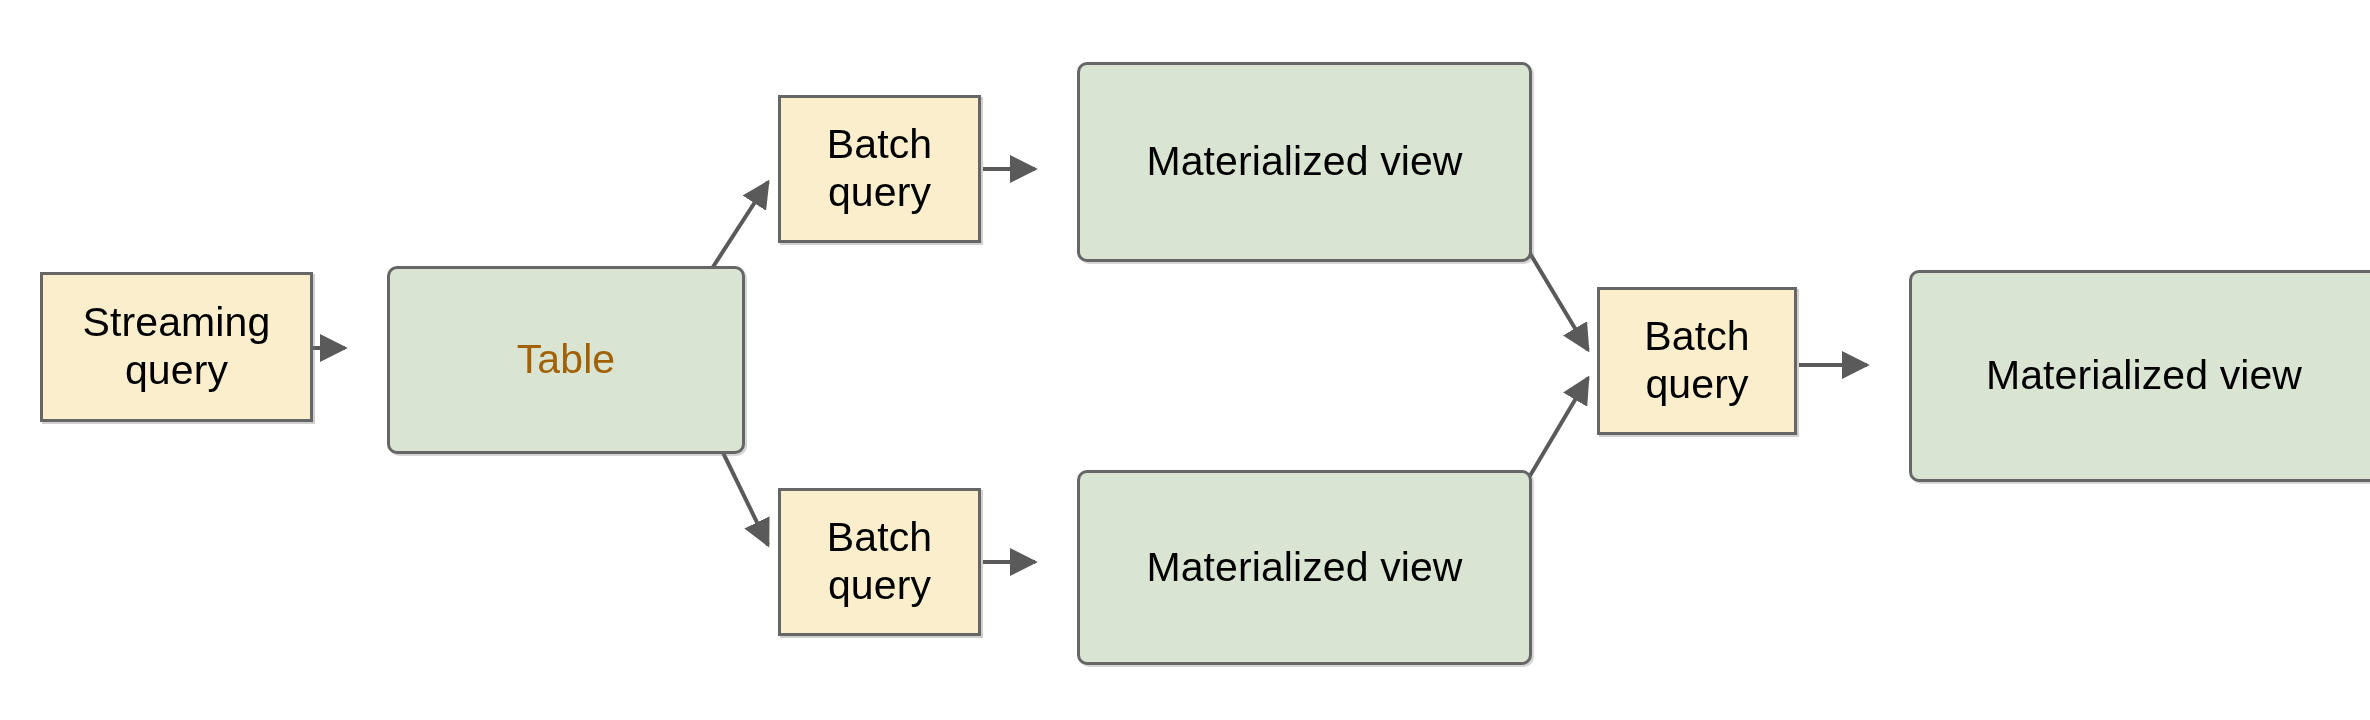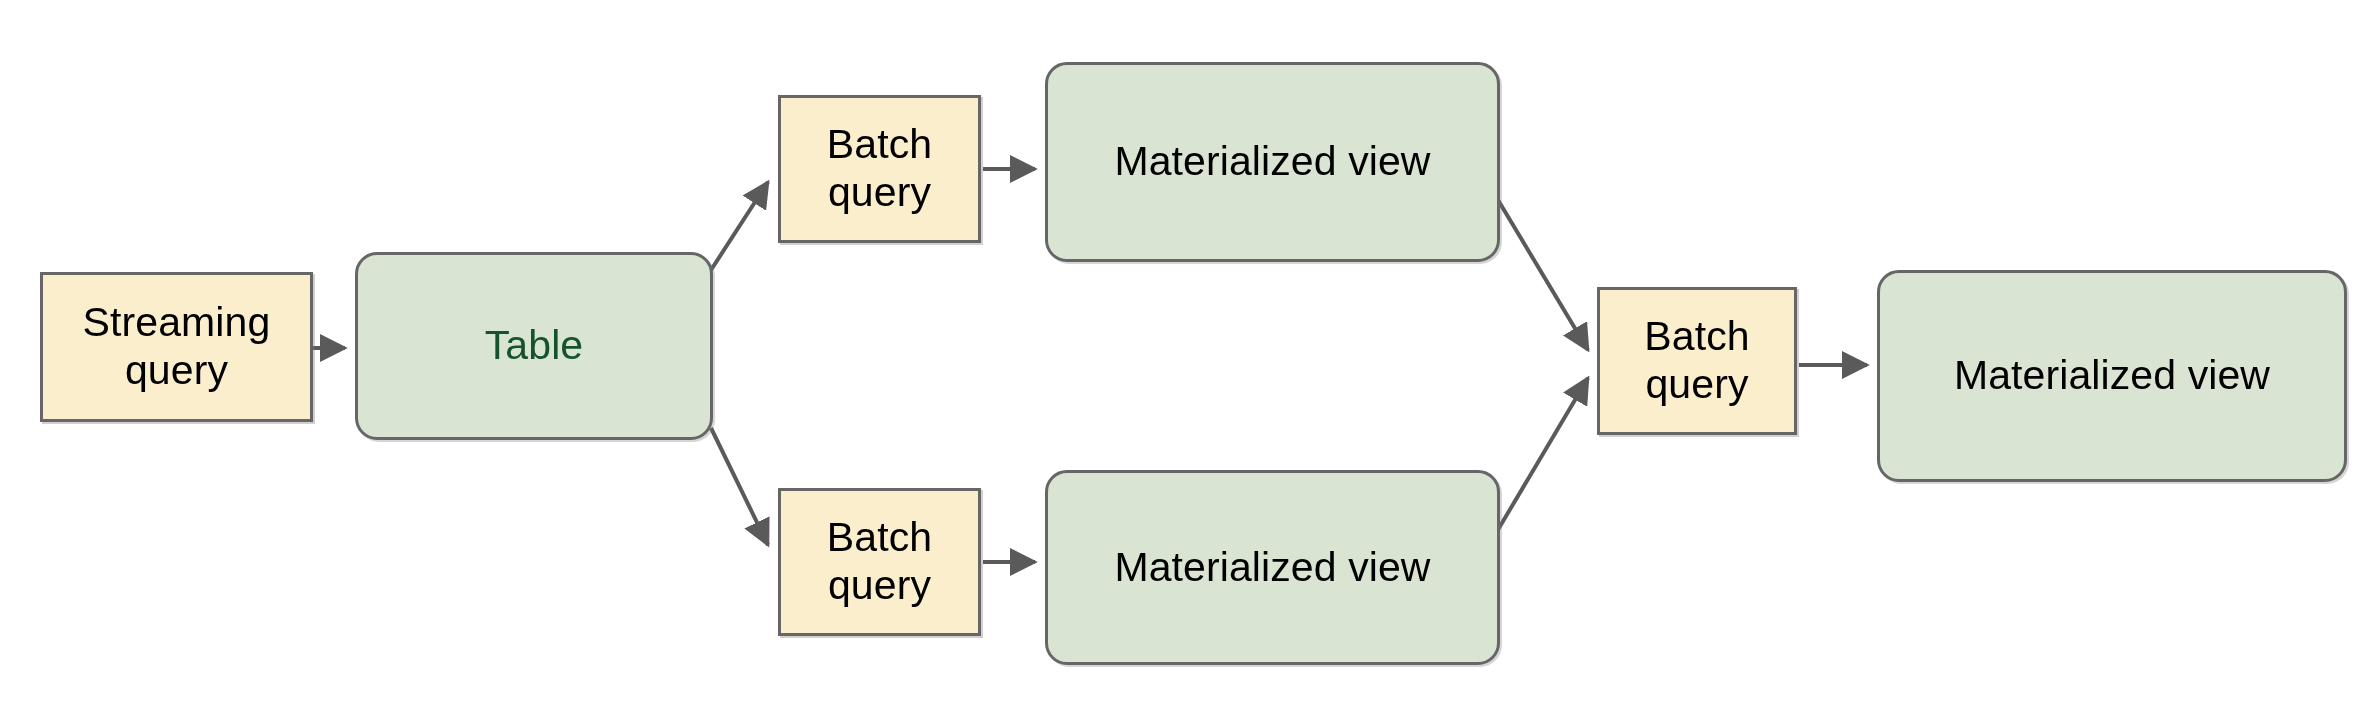--- a/index.html
+++ b/index.html
@@ -41,22 +41,23 @@
     white-space: pre-line;
     z-index: 2;
   }
   .node.process {
     background: #faeecd;
     border-radius: 0;
     box-shadow: 2px 2px 0 0 rgba(120,120,120,0.35);
   }
   .node.store {
     background: #d9e5d2;
-    border-radius: 22px;
+    border-radius: 10px;
     box-shadow: 2px 2px 0 0 rgba(120,120,120,0.30);
+    margin-left: 32px;
   }
   .node-label {
     display: block;
     pointer-events: none;
   }
 </style>
 </head>
 <body>
 
 <div id="canvas" style="background: rgb(255, 255, 255);">
@@ -99,21 +100,21 @@
     <g>
       <line x1="1799" y1="365" x2="1867" y2="365" stroke="#5a5a5a" stroke-width="4" marker-end="url(#arrowhead)"></line>
     </g>
   </svg>
 
   <div class="node process" style="left: 40px; top: 272px; width: 273px; height: 150px; background: rgb(250, 238, 205); border-radius: 0px; border-color: rgb(102, 102, 102); color: rgb(0, 0, 0);">
     <span class="node-label">Streaming
 query</span>
   </div>
 
-  <div class="node store" style="left: 355px; top: 252px; width: 358px; height: 188px; background: rgb(217, 229, 210); border-color: rgb(102, 102, 102); color: #14532d;">
+  <div class="node store" style="left: 355px; top: 266px; width: 358px; height: 188px; background: rgb(217, 229, 210); border-color: rgb(102, 102, 102); color: #a16207;">
     <span class="node-label">Table</span>
   </div>
 
   <div class="node process" style="left: 778px; top: 95px; width: 203px; height: 148px; background: rgb(250, 238, 205); border-radius: 0px; border-color: rgb(102, 102, 102); color: rgb(0, 0, 0);">
     <span class="node-label">Batch
 query</span>
   </div>
 
   <div class="node store" style="left: 1045px; top: 62px; width: 455px; height: 200px; background: rgb(217, 229, 210); border-color: rgb(102, 102, 102); color: rgb(0, 0, 0);">
     <span class="node-label">Materialized view</span>

